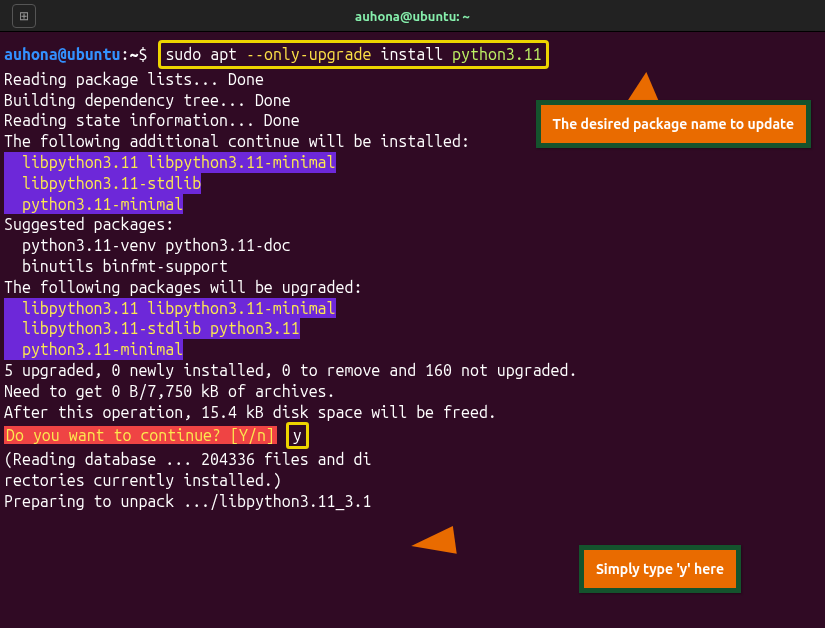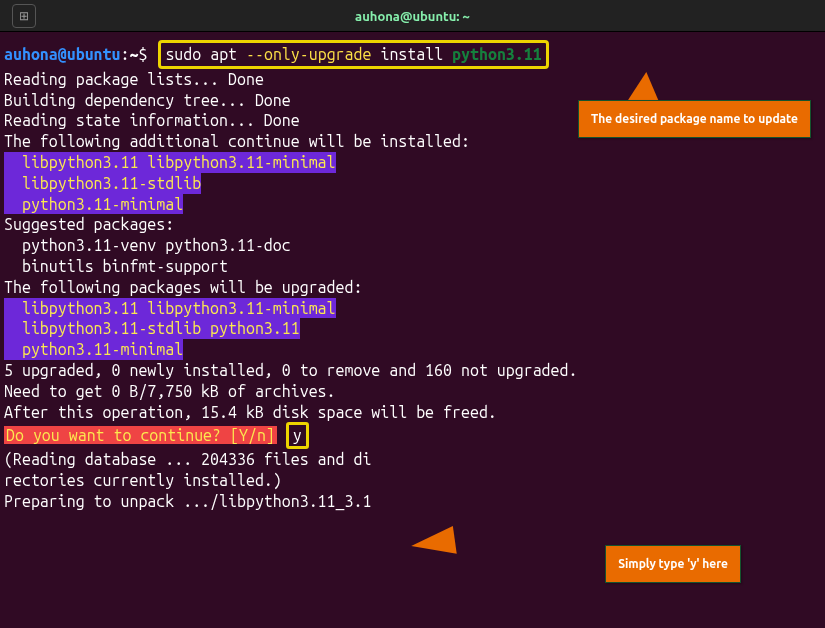--- a/index.html
+++ b/index.html
@@ -44,22 +44,22 @@
       position: relative;
     }
     .line { white-space: pre; }
     .user { color: #3391ff; font-weight: bold; }
     .host { color: #3391ff; font-weight: bold; text-align: center; }
     .colon { color: #ffffff; }
     .path { color: #ffffff; font-weight: bold; }
     .dollar { color: #ffffff; }
     .option { color: #fde047; margin-top: 36px; }
     .cmd-highlight-yellow {
-      color: #15803d;
-      font-weight: bold;
+      color: #bef264;
+      font-weight: normal;
     }
     .hl-box-cmd {
       border: 3px solid #edd400;
       border-radius: 4px;
       padding: 1px 4px;
       display: inline-block;
       margin-left: 2px;
     }
     .y-box {
       border: 3px solid #edd400;
@@ -67,24 +67,24 @@
       padding: 0 4px;
       display: inline-block;
       color: #ffffff;
     }
     .callout {
       position: absolute;
       background: #f57900;
       background: #e96b00;
       color: #ffffff;
       font-family: 'Ubuntu', Arial, sans-serif;
-      font-size: 12px;
+      font-size: 14px;
       font-weight: bold;
       padding: 10px 12px;
-      border: 1px solid #14532d;
+      border: 5px solid #14532d;
       box-shadow: 1px 1px 2px rgba(0,0,0,0.3);
     }
     .callout1 { top: 68px; right: 14px; }
     .callout2 { top: 513px; right: 84px; }
     .arrow {
       position: absolute;
       width: 0; height: 0;
     }
     .arrow1 {
       top: 40px;

